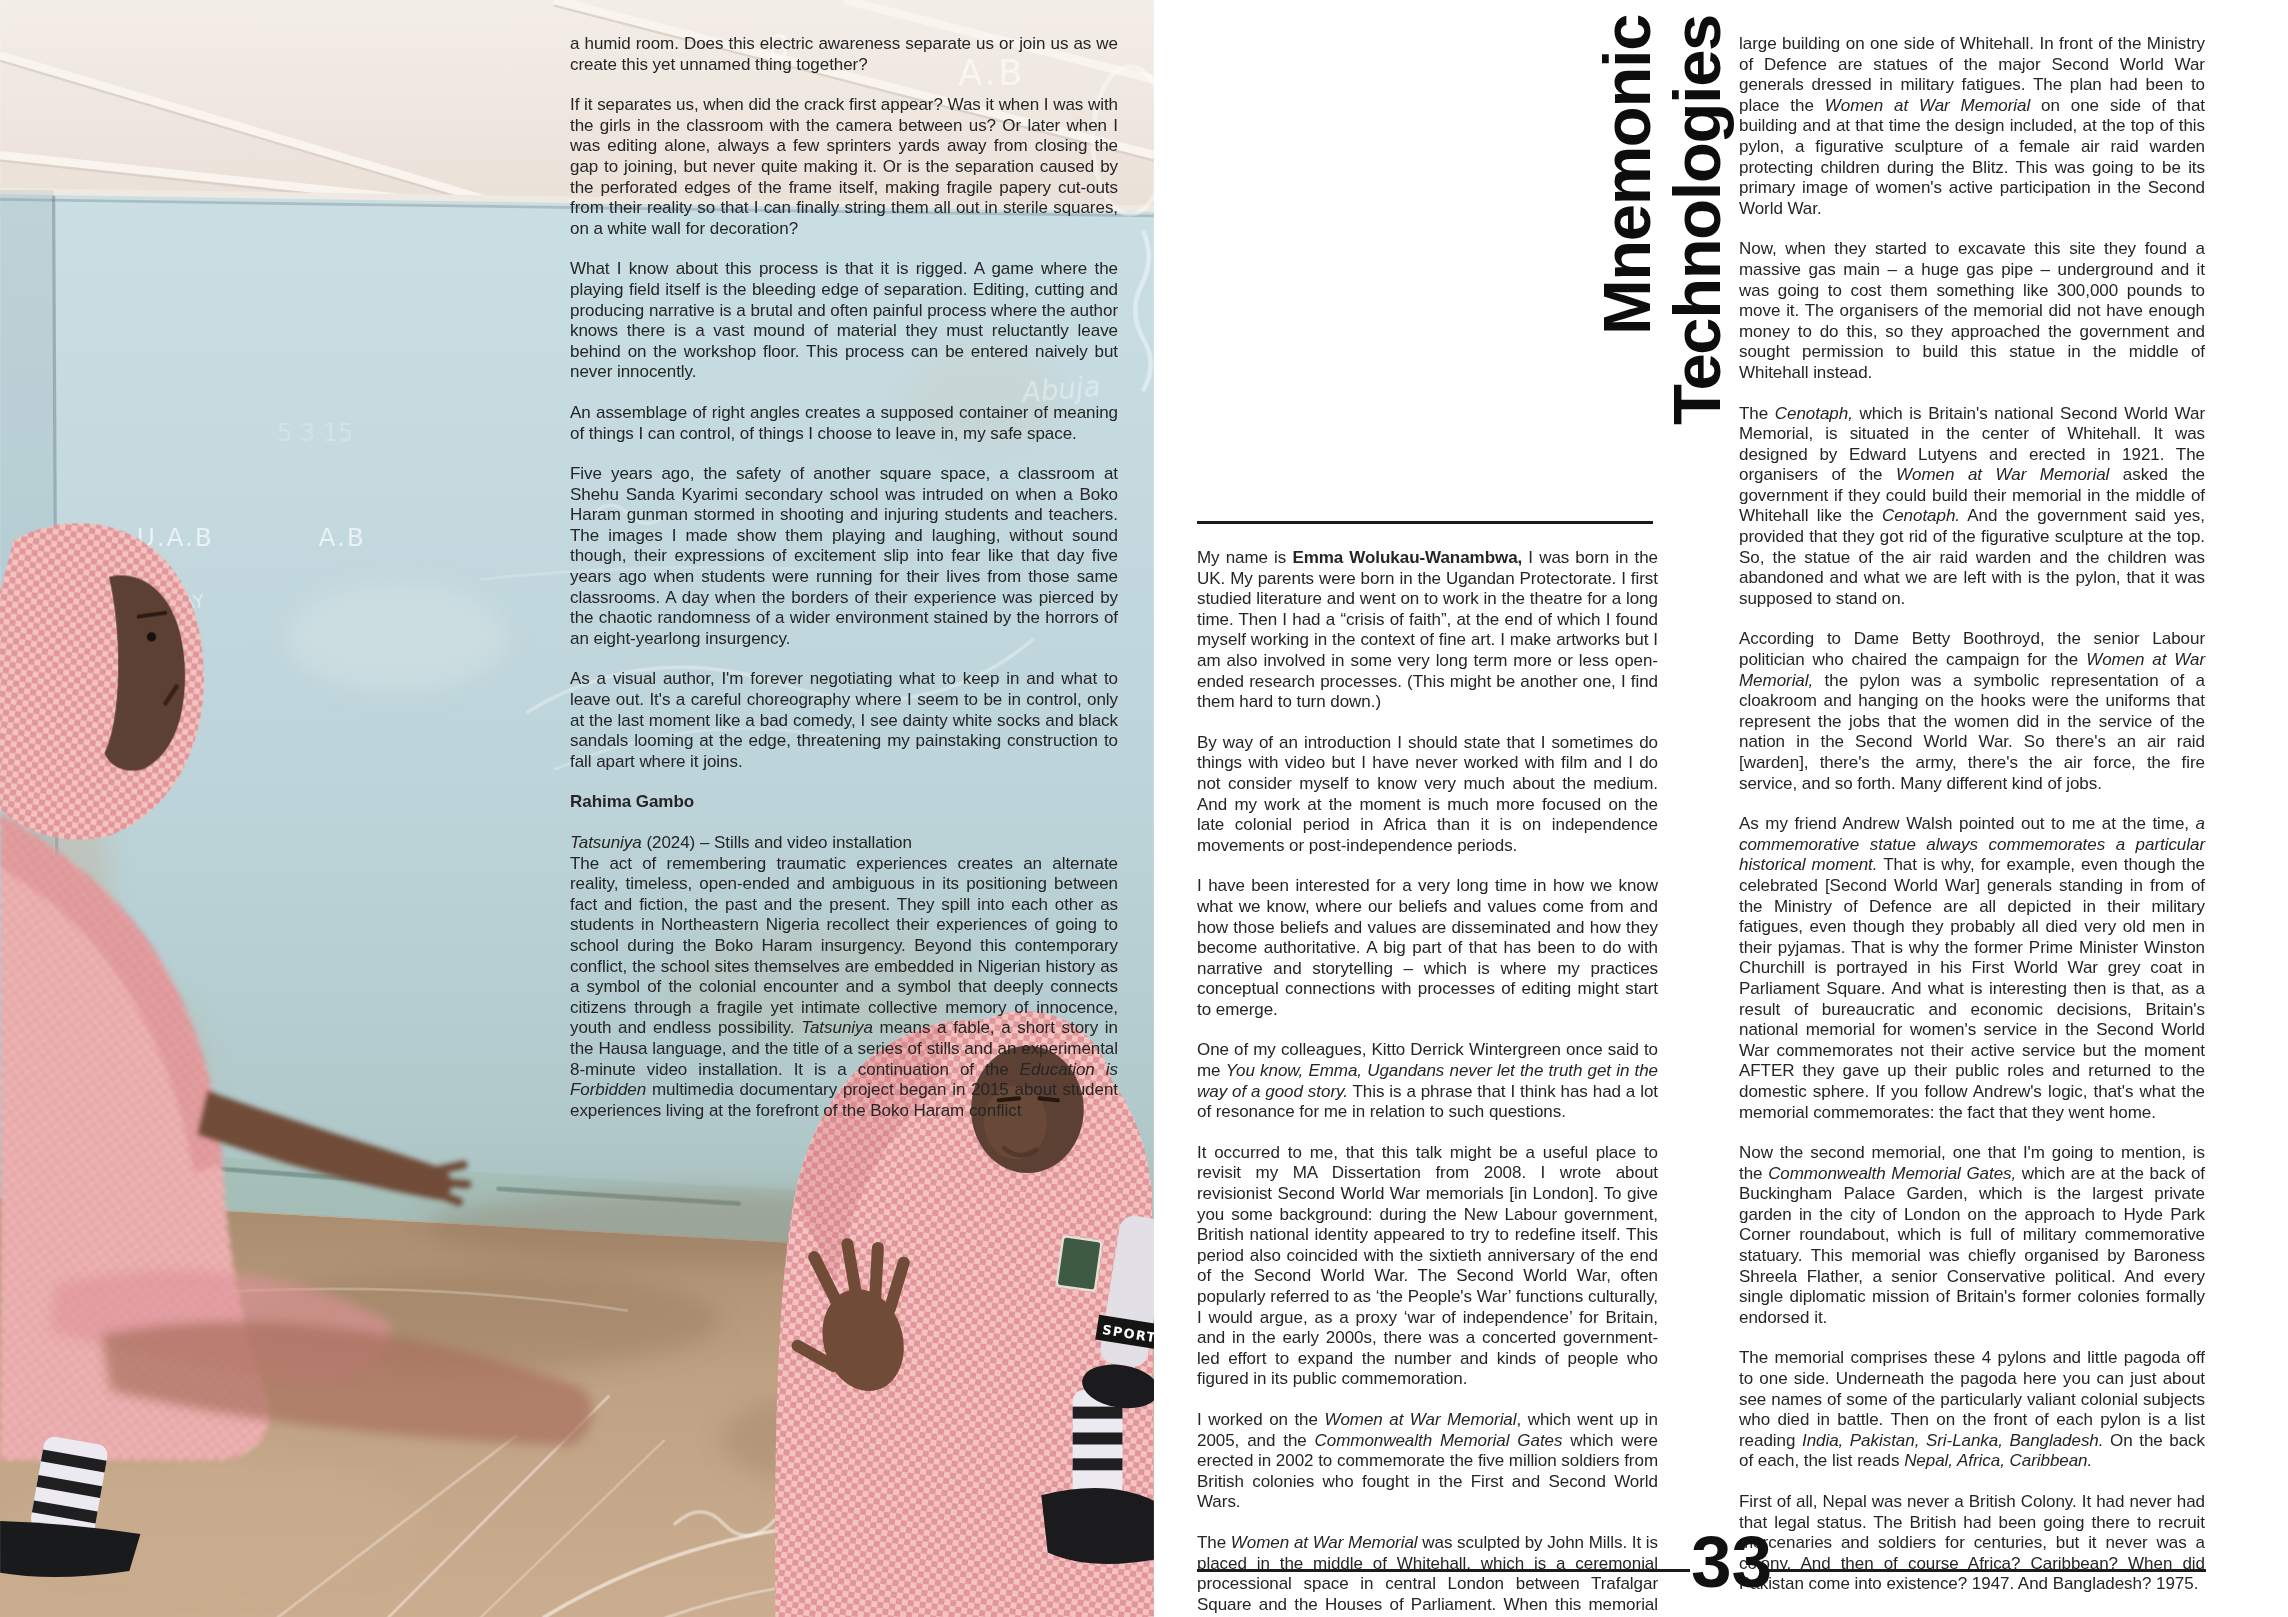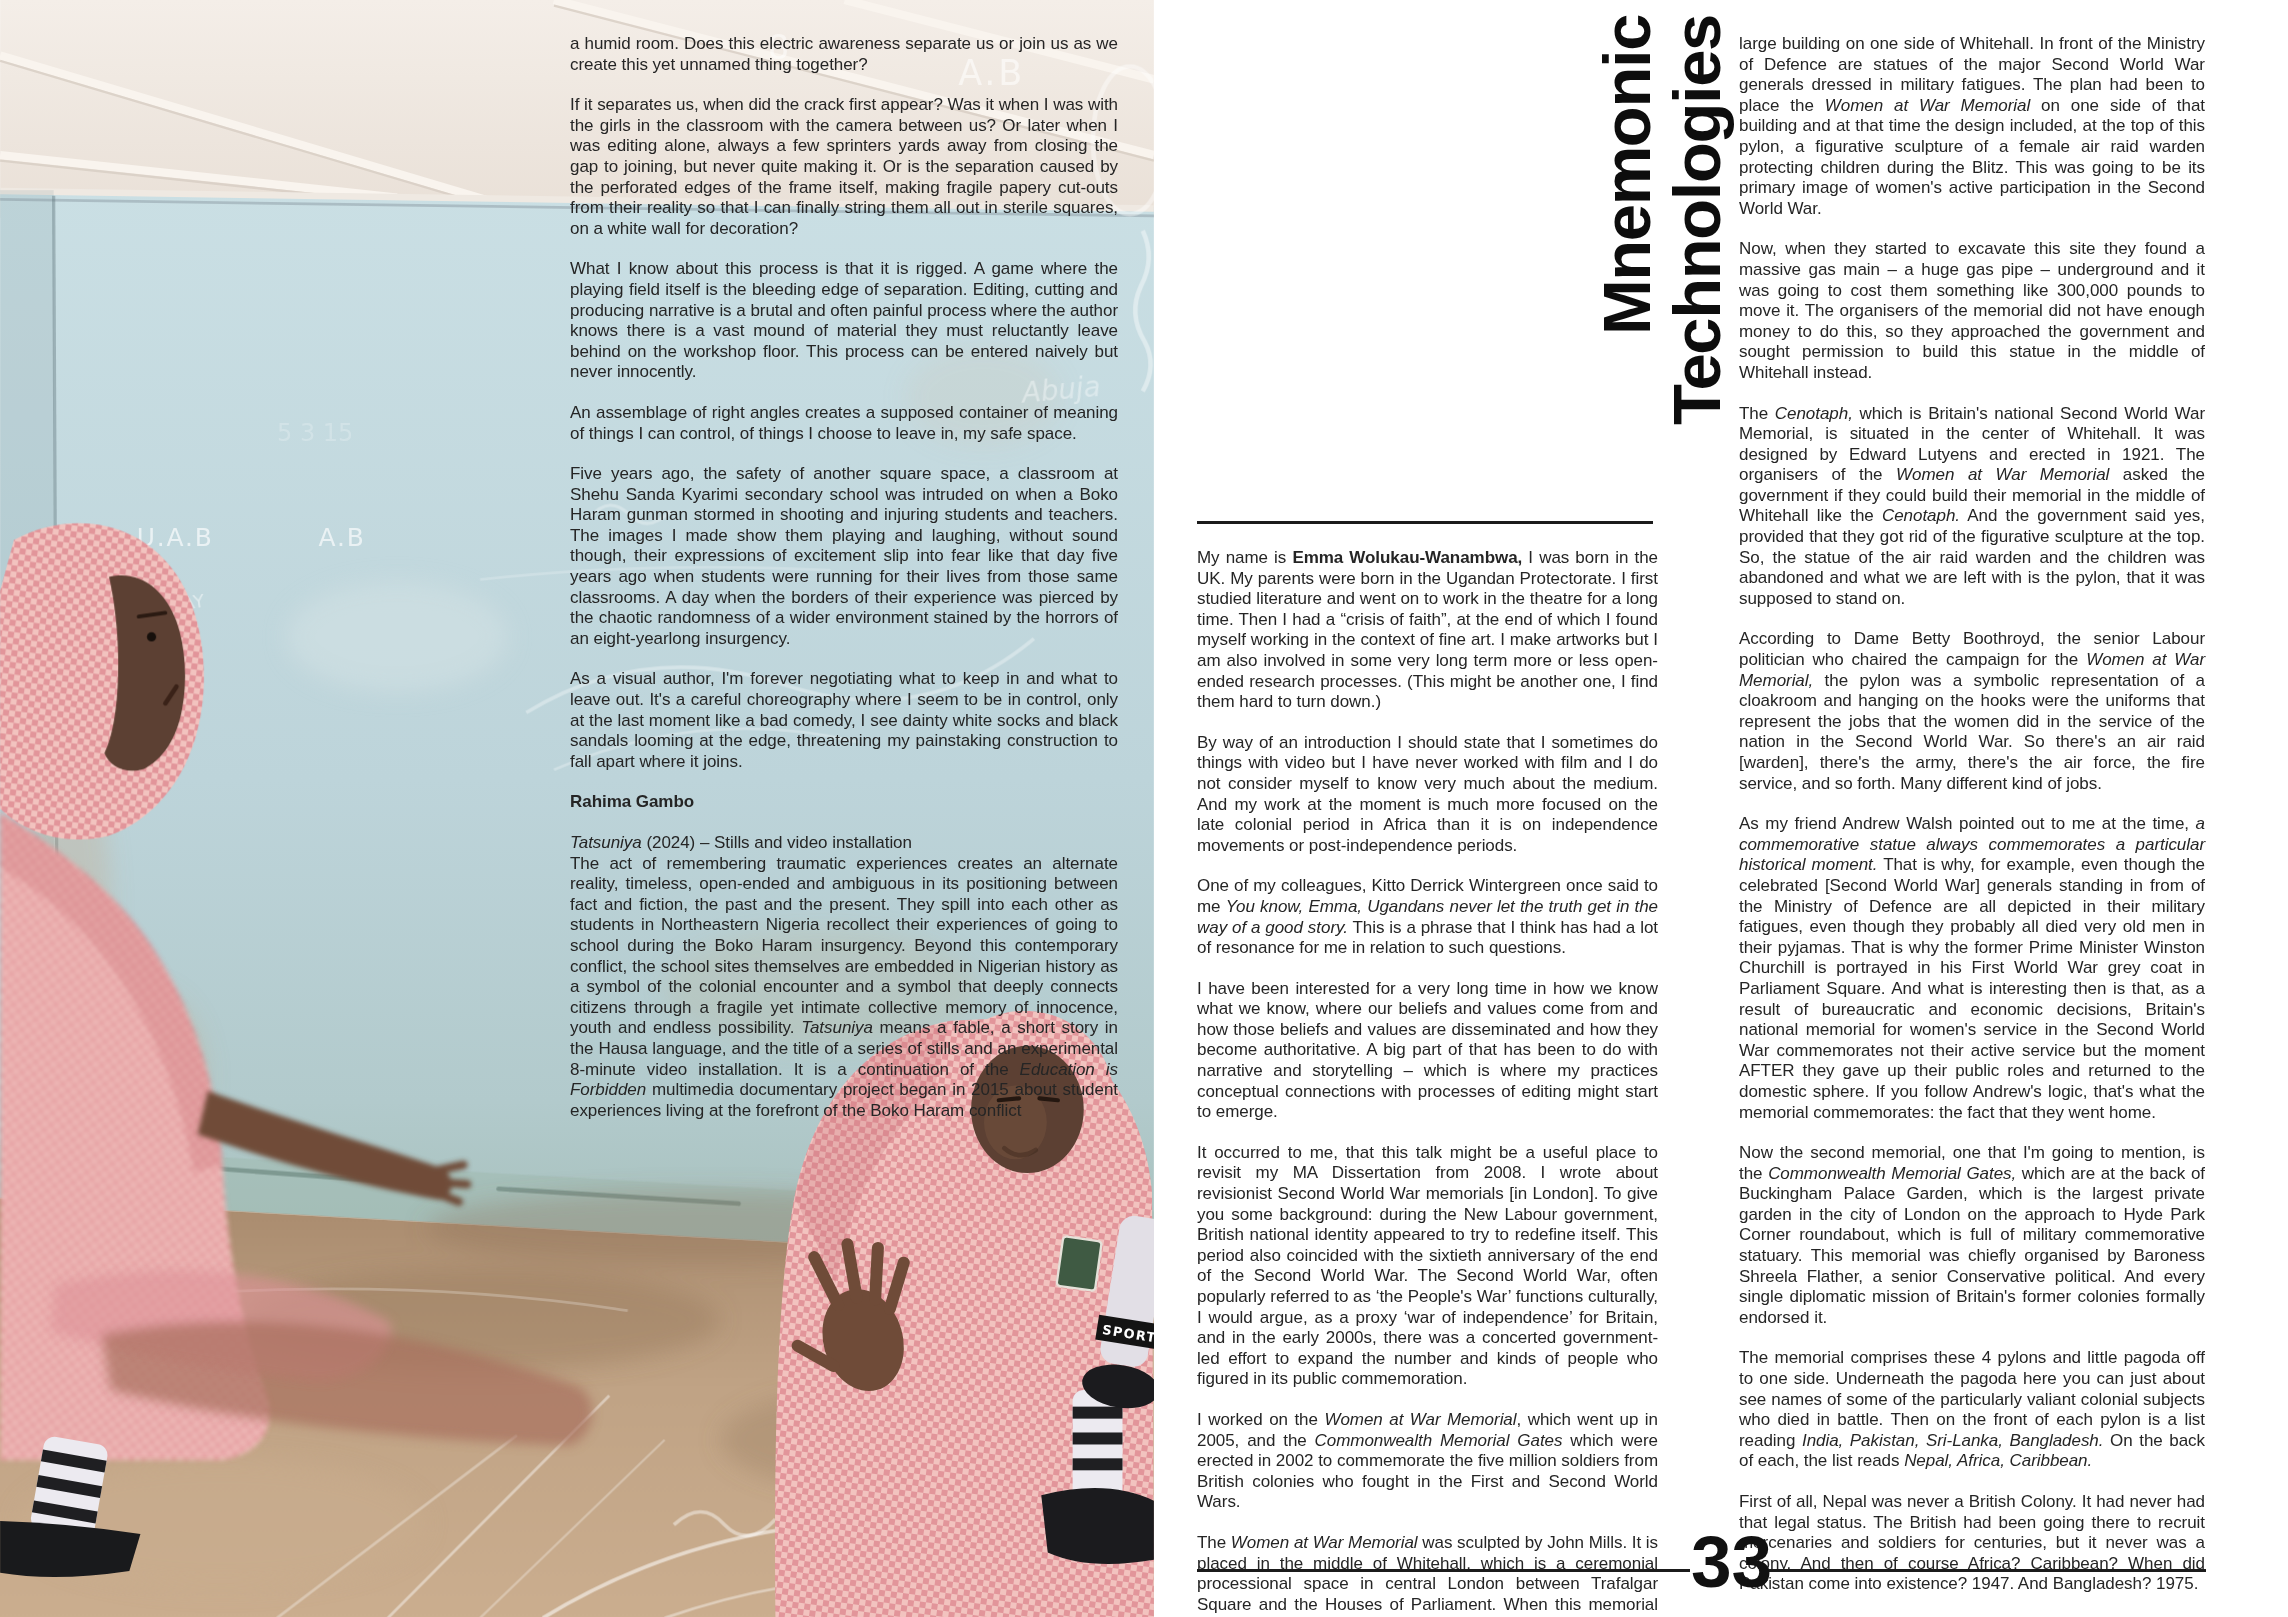--- a/index.html
+++ b/index.html
@@ -233,22 +233,22 @@
       <span>Mnemonic</span><br>
       <span>Technologies</span>
     </div>
   </div>
 
   <div class="rule rule-title"></div>
 
   <div class="col col-mid">
       <p><span>My name is </span><span class="run-b">Emma Wolukau-Wanambwa,</span><span> I was born in the UK. My parents were born in the Ugandan Protectorate. I first studied literature and went on to work in the theatre for a long time. Then I had a “crisis of faith”, at the end of which I found myself working in the context of fine art. I make artworks but I am also involved in some very long term more or less open-ended research processes. (This might be another one, I find them hard to turn down.)</span></p>
       <p><span>By way of an introduction I should state that I sometimes do things with video but I have never worked with film and I do not consider myself to know very much about the medium. And my work at the moment is much more focused on the late colonial period in Africa than it is on independence movements or post-independence periods.</span></p>
+      <p><span>I have been interested for a very long time in how we know what we know, where our beliefs and values come from and how those beliefs and values are disseminated and how they become authoritative. A big part of that has been to do with narrative and storytelling – which is where my practices conceptual connections with processes of editing might start to emerge.</span></p>
       <p><span>One of my colleagues, Kitto Derrick Wintergreen once said to me </span><span class="run-i">You know, Emma, Ugandans never let the truth get in the way of a good story.</span><span> This is a phrase that I think has had a lot of resonance for me in relation to such questions.</span></p>
-      <p><span>I have been interested for a very long time in how we know what we know, where our beliefs and values come from and how those beliefs and values are disseminated and how they become authoritative. A big part of that has been to do with narrative and storytelling – which is where my practices conceptual connections with processes of editing might start to emerge.</span></p>
       <p><span>It occurred to me, that this talk might be a useful place to revisit my MA Dissertation from 2008. I wrote about revisionist Second World War memorials [in London]. To give you some background: during the New Labour government, British national identity appeared to try to redefine itself. This period also coincided with the sixtieth anniversary of the end of the Second World War. The Second World War, often popularly referred to as ‘the People's War’ functions culturally, I would argue, as a proxy ‘war of independence’ for Britain, and in the early 2000s, there was a concerted government-led effort to expand the number and kinds of people who figured in its public commemoration.</span></p>
       <p><span>I worked on the </span><span class="run-i">Women at War Memorial</span><span>, which went up in 2005, and the </span><span class="run-i">Commonwealth Memorial Gates</span><span> which were erected in 2002 to commemorate the five million soldiers from British colonies who fought in the First and Second World Wars.</span></p>
       <p><span>The </span><span class="run-i">Women at War Memorial</span><span> was sculpted by John Mills. It is placed in the middle of Whitehall, which is a ceremonial processional space in central London between Trafalgar Square and the Houses of Parliament. When this memorial was originally designed it was meant to go in front of the Ministry of Defence which is a</span></p>
     </div>
   <div class="col col-right">
       <p><span>large building on one side of Whitehall. In front of the Ministry of Defence are statues of the major Second World War generals dressed in military fatigues. The plan had been to place the </span><span class="run-i">Women at War Memorial</span><span> on one side of that building and at that time the design included, at the top of this pylon, a figurative sculpture of a female air raid warden protecting children during the Blitz. This was going to be its primary image of women's active participation in the Second World War.</span></p>
       <p><span>Now, when they started to excavate this site they found a massive gas main – a huge gas pipe – underground and it was going to cost them something like 300,000 pounds to move it. The organisers of the memorial did not have enough money to do this, so they approached the government and sought permission to build this statue in the middle of Whitehall instead.</span></p>
       <p><span>The </span><span class="run-i">Cenotaph,</span><span> which is Britain's national Second World War Memorial, is situated in the center of Whitehall. It was designed by Edward Lutyens and erected in 1921. The organisers of the </span><span class="run-i">Women at War Memorial</span><span> asked the government if they could build their memorial in the middle of Whitehall like the </span><span class="run-i">Cenotaph.</span><span> And the government said yes, provided that they got rid of the figurative sculpture at the top. So, the statue of the air raid warden and the children was abandoned and what we are left with is the pylon, that it was supposed to stand on.</span></p>
       <p><span>According to Dame Betty Boothroyd, the senior Labour politician who chaired the campaign for the </span><span class="run-i">Women at War Memorial,</span><span> the pylon was a symbolic representation of a cloakroom and hanging on the hooks were the uniforms that represent the jobs that the women did in the service of the nation in the Second World War. So there's an air raid [warden], there's the army, there's the air force, the fire service, and so forth. Many different kind of jobs.</span></p>
       <p><span>As my friend Andrew Walsh pointed out to me at the time, </span><span class="run-i">a commemorative statue always commemorates a particular historical moment.</span><span> That is why, for example, even though the celebrated [Second World War] generals standing in from of the Ministry of Defence are all depicted in their military fatigues, even though they probably all died very old men in their pyjamas. That is why the former Prime Minister Winston Churchill is portrayed in his First World War grey coat in Parliament Square. And what is interesting then is that, as a result of bureaucratic and economic decisions, Britain's national memorial for women's service in the Second World War commemorates not their active service but the moment AFTER they gave up their public roles and returned to the domestic sphere. If you follow Andrew's logic, that's what the memorial commemorates: the fact that they went home.</span></p>

